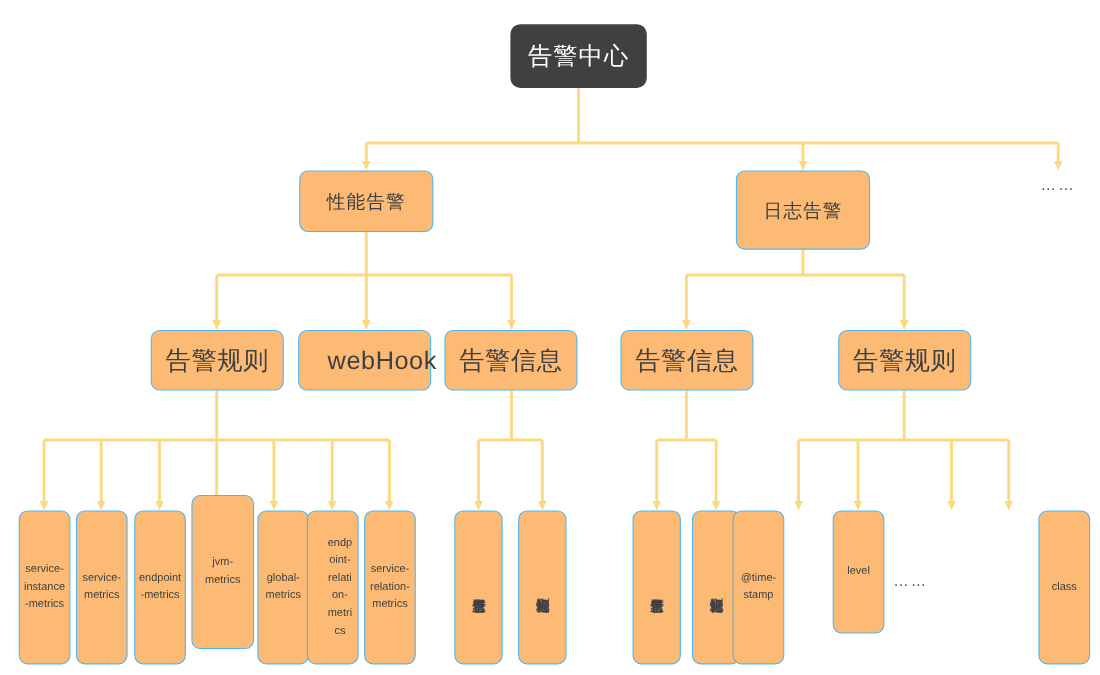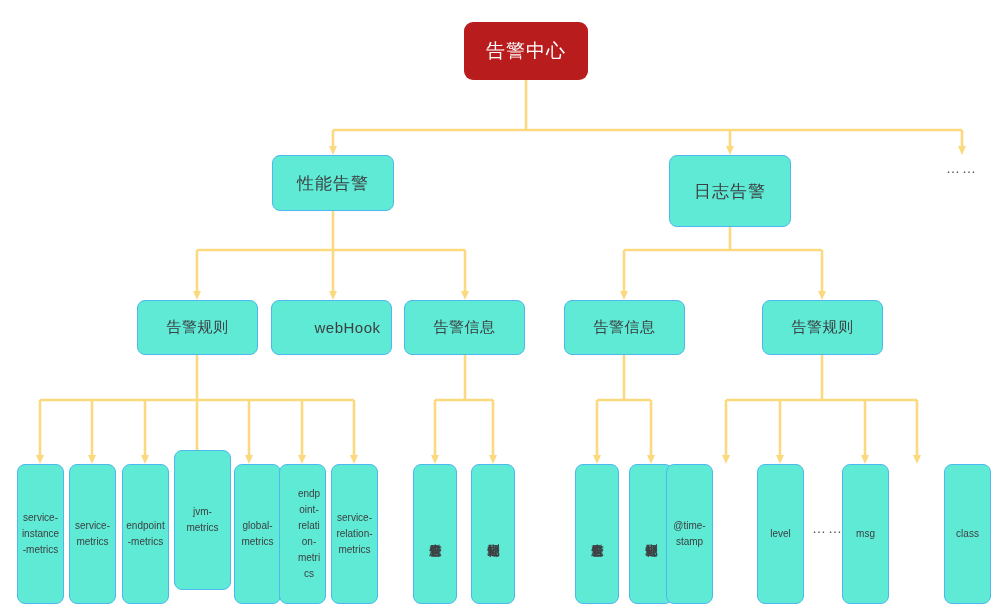--- a/index.html
+++ b/index.html
@@ -31,40 +31,40 @@
 
   .node {
     position: absolute;
     box-sizing: border-box;
     display: flex;
     align-items: center;
     justify-content: center;
     text-align: center;
     border-radius: 8px;
     color: #3d4043;
-    background: #5eead4;
+    background: #fdba74;
     border: 1.4px solid #4db8f0;
   }
 
   .node.root {
-    background: #b91c1c;
+    background: #404040;
     border: none;
     color: #ffffff;
-    font-size: 19px;
+    font-size: 22px;
     letter-spacing: 1px;
     border-radius: 9px;
   }
 
   .node.l2 {
     font-size: 17px;
     letter-spacing: 1px;
   }
 
   .node.l3 {
-    font-size: 15px;
+    font-size: 23px;
     letter-spacing: 0.5px;
   }
 
   .node.leaf {
     font-size: 10px;
     line-height: 16px;
     padding: 2px 3px;
     border-width: 1.3px;
     word-break: break-word;
   }
@@ -183,21 +183,20 @@
   <div class="node leaf-vert" style="left:413px; top:464px; width:44px; height:140px;">查看告警信息</div>
 
   <div class="node leaf-vert" style="left:471px; top:464px; width:44px; height:140px;">标记告警规则</div>
 
   <div class="node leaf-vert" style="left:575px; top:464px; width:44px; height:140px;">查看告警信息</div>
 
   <div class="node leaf-vert" style="left:629px; top:464px; width:44px; height:140px;">标记告警规则</div>
 
   <div class="node leaf" style="left:666px; top:464px; width:47px; height:140px;">@time-stamp</div>
 
-  <div class="node leaf" style="left:757px; top:464px; width:47px; height:140px;">level</div>
+  <div class="node leaf" style="left:757px; top:464px; width:47px; height:112px;">level</div>
 
   <div class="ellipsis" style="left:806px; top:518px; width:44px; height:20px;">……</div>
 
-  <div class="node leaf" style="left:842px; top:464px; width:47px; height:140px;">msg</div>
 
   <div class="node leaf" style="left:944px; top:464px; width:47px; height:140px;">class</div>
 
 </div>
 
 </body></html>

